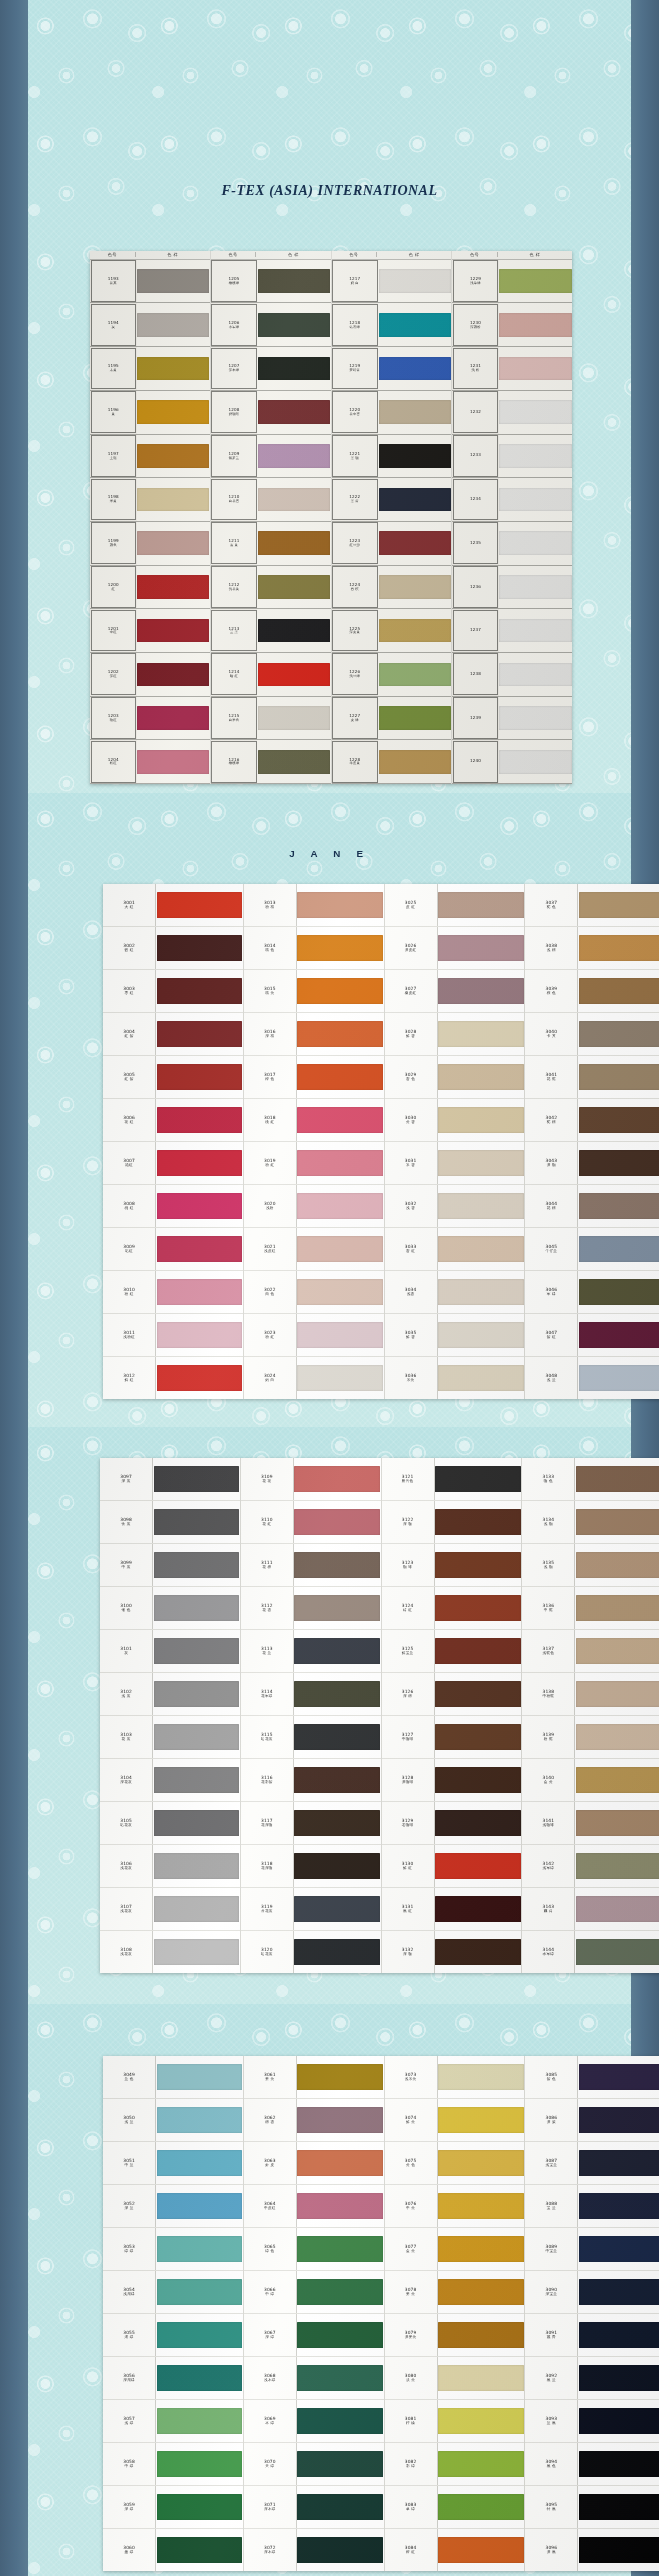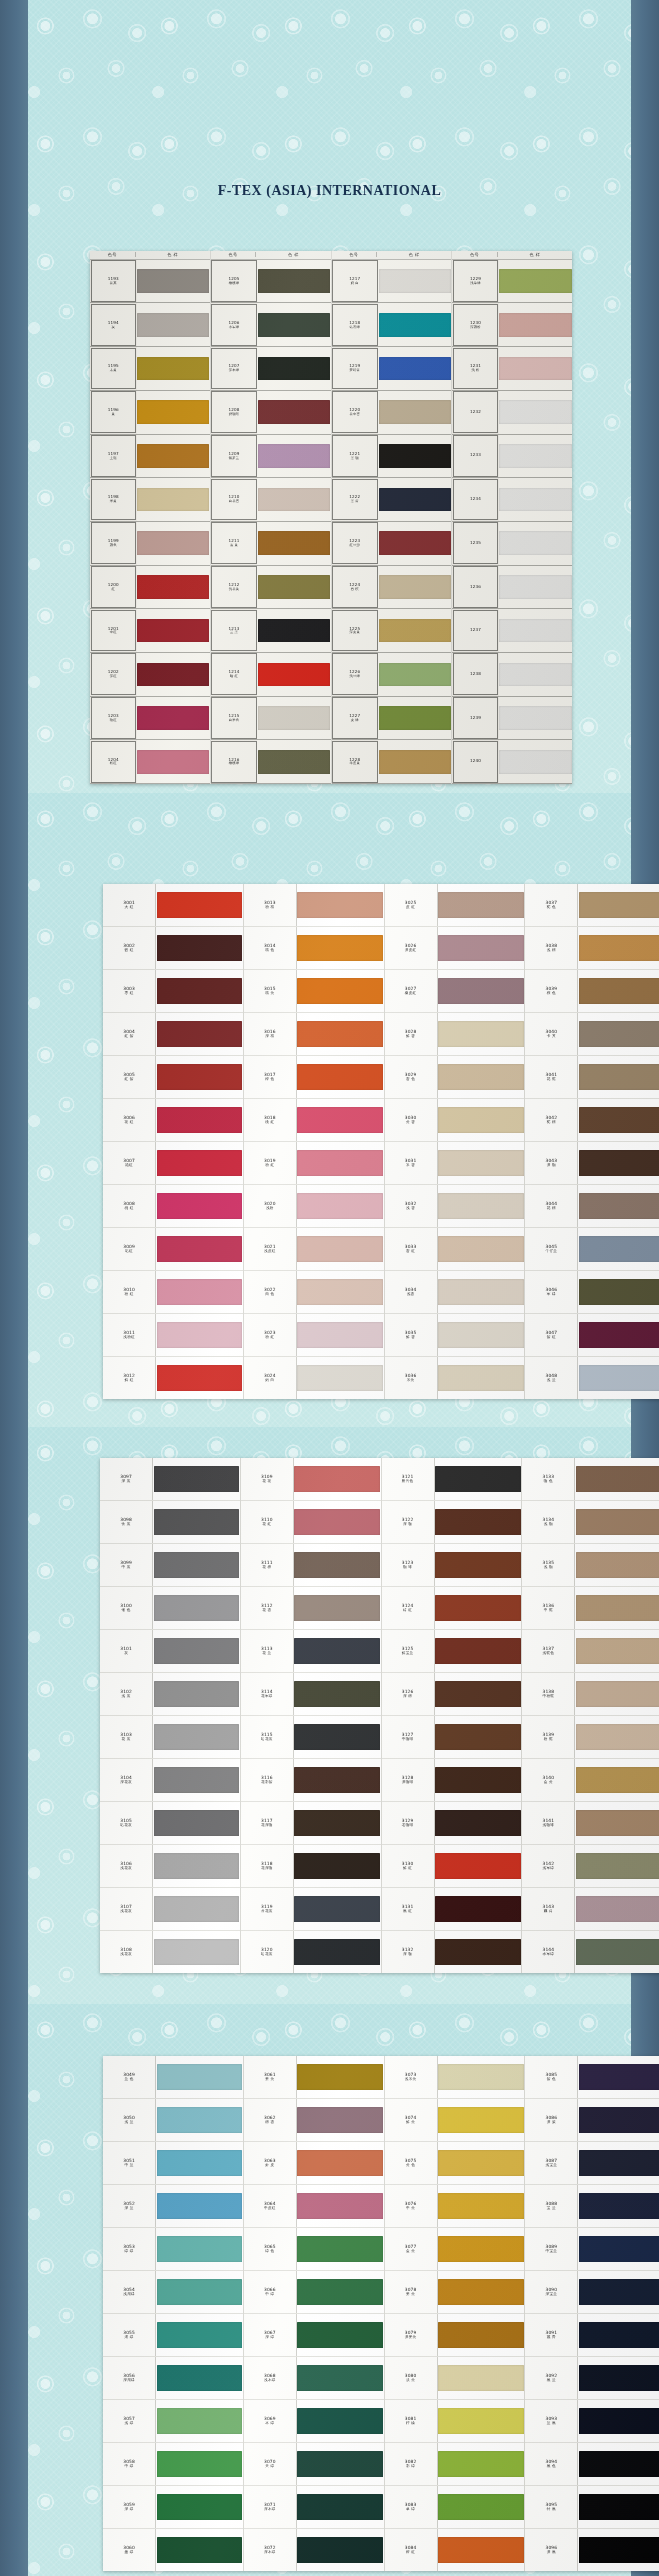--- a/index.html
+++ b/index.html
@@ -55,21 +55,21 @@
   
   .brand-title {
     position:absolute; left:0; right:0;
     text-align:center;
     font-family:"Liberation Serif", serif;
     color:#17304f;
     font-weight:700;
     letter-spacing:0.5px;
     white-space:nowrap;
   }
-  #title-main { top:183px; font-size:14px; }
+  #title-main { top:183px; font-size:14px;font-style:italic; }
   #title-jane {
     top:848px; font-size:9.8px; letter-spacing:6.7px;
     font-family:"Liberation Sans", sans-serif; font-weight:600;
   }
 
   
   .chart-photo {
     position:absolute;
     background:#f2f2ef;
     box-shadow:0 1px 3.6px rgba(0,0,0,.28);
@@ -619,20 +619,21 @@
           </div>
           <div class="cell-swatch">
             <div class="thread" style="background-color: rgb(251, 251, 248);"></div>
           </div>
         </div>
       </div>
     </div>
 
   <div class="lace" style="top:793px;height:634px;"></div>
 
+  <div class="brand-title" id="title-jane">J A N E</div>
 
   <div class="chart-photo" id="chart-2" style="left:103px;top:884px;width:562px;height:515px;">
       <div class="col">
         <div class="row">
           <div class="cell-code">
             <div class="code-no">3001</div>
             <div class="code-name">大 红</div>
           </div>
           <div class="cell-swatch">
             <div class="thread" style="background-color: rgb(236, 58, 34);"></div>

